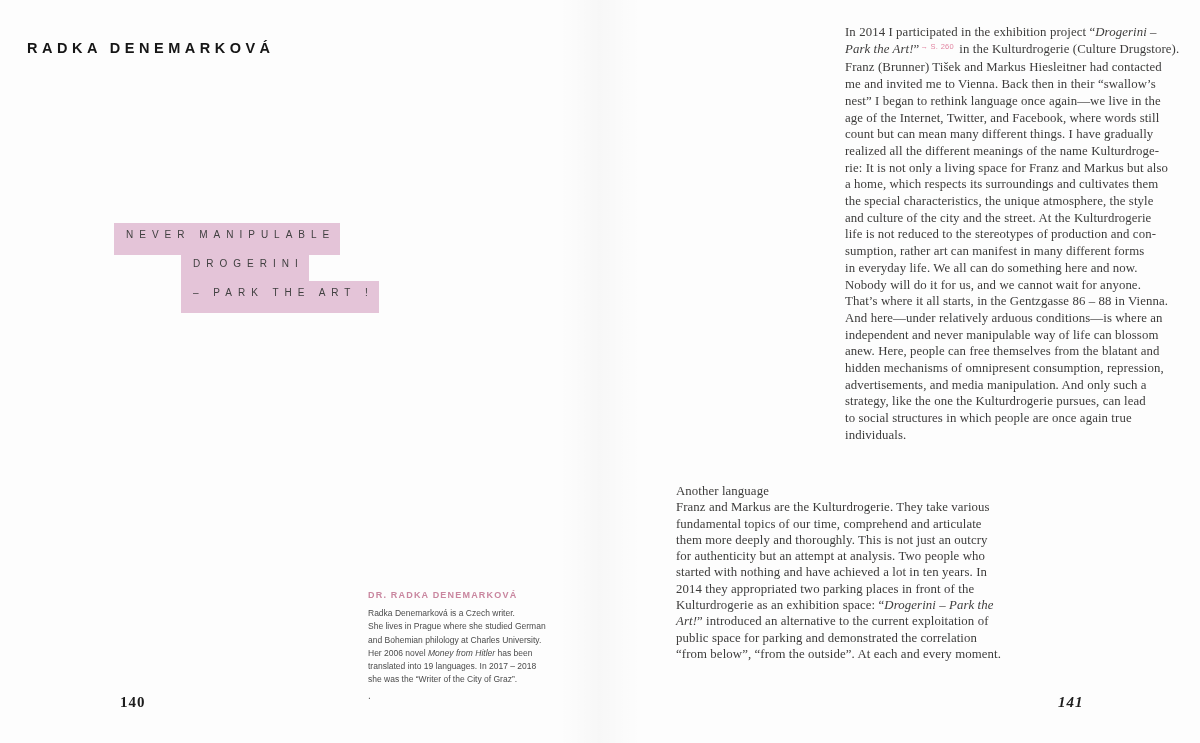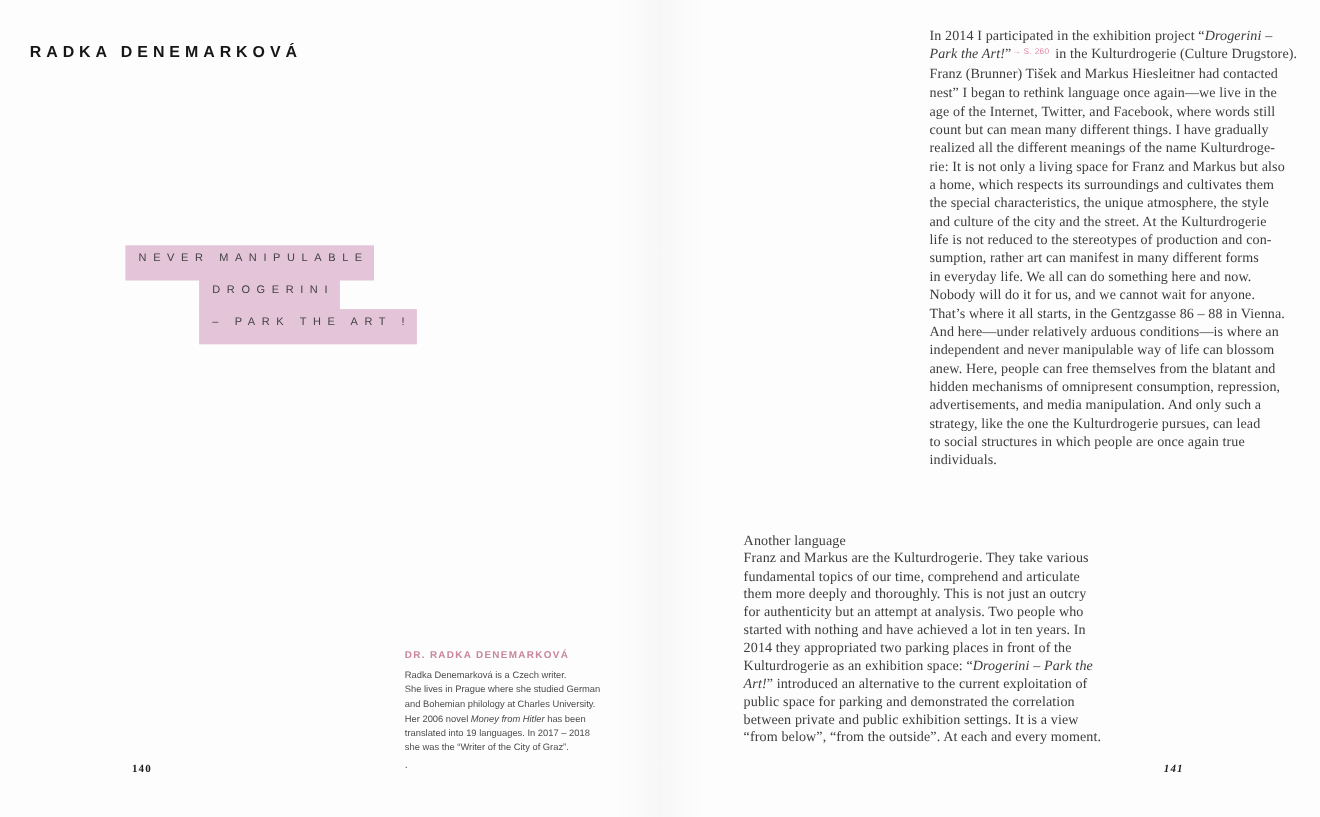--- a/index.html
+++ b/index.html
@@ -49,21 +49,21 @@
   .col .tline { white-space:nowrap; }
   .col1 { left:845px; top:24px; font-size:12.8px; line-height:16.7px; letter-spacing:0.1px; }
   .col2 { left:676px; top:483px; font-size:12.8px; line-height:16.3px; letter-spacing:0.1px; }
   .it { font-style:italic; }
   .supref {
     color:#e287a3; font-size:7.5px; letter-spacing:0.3px;
     position:relative; top:-4px; margin:0 2px 0 1px;
     font-family:"Liberation Sans", sans-serif;
   }
   .pagenum {
-    position:absolute; font-weight:bold; font-size:10px;
+    position:absolute; font-weight:bold; font-size:15px;
     letter-spacing:1px; color:#1d1d1d;
     font-family:"Liberation Serif", serif;
   }
   .pagenum-left  { left:120px; top:694px; }
   .pagenum-right { left:1058px; top:694px;font-style:italic; }
 </style>
 </head>
 <body>
 
 <div class="spread">
@@ -88,20 +88,21 @@
   </div>
 
   <div class="footnote-dot">.</div>
 
   <div class="pagenum pagenum-left">140</div>
 
   <div class="col col1">
       <div class="tline"><span>In 2014 I participated in the exhibition project “</span><span class="it">Drogerini –</span></div>
       <div class="tline"><span class="it">Park the Art!</span><span>”</span><span class="supref">→ S. 260</span><span> in the Kulturdrogerie (Culture Drugstore).</span></div>
       <div class="tline"><span>Franz (Brunner) Tišek and Markus Hiesleitner had contacted</span></div>
+      <div class="tline"><span>me and invited me to Vienna. Back then in their “swallow’s</span></div>
       <div class="tline"><span>nest” I began to rethink language once again—we live in the</span></div>
       <div class="tline"><span>age of the Internet, Twitter, and Facebook, where words still</span></div>
       <div class="tline"><span>count but can mean many different things. I have gradually</span></div>
       <div class="tline"><span>realized all the different meanings of the name Kulturdroge-</span></div>
       <div class="tline"><span>rie: It is not only a living space for Franz and Markus but also</span></div>
       <div class="tline"><span>a home, which respects its surroundings and cultivates them</span></div>
       <div class="tline"><span>the special characteristics, the unique atmosphere, the style</span></div>
       <div class="tline"><span>and culture of the city and the street. At the Kulturdrogerie</span></div>
       <div class="tline"><span>life is not reduced to the stereotypes of production and con-</span></div>
       <div class="tline"><span>sumption, rather art can manifest in many different forms</span></div>
@@ -122,18 +123,17 @@
       <div class="tline"><span>Another language</span></div>
       <div class="tline"><span>Franz and Markus are the Kulturdrogerie. They take various</span></div>
       <div class="tline"><span>fundamental topics of our time, comprehend and articulate</span></div>
       <div class="tline"><span>them more deeply and thoroughly. This is not just an outcry</span></div>
       <div class="tline"><span>for authenticity but an attempt at analysis. Two people who</span></div>
       <div class="tline"><span>started with nothing and have achieved a lot in ten years. In</span></div>
       <div class="tline"><span>2014 they appropriated two parking places in front of the</span></div>
       <div class="tline"><span>Kulturdrogerie as an exhibition space: “</span><span class="it">Drogerini – Park the</span></div>
       <div class="tline"><span class="it">Art!</span><span>” introduced an alternative to the current exploitation of</span></div>
       <div class="tline"><span>public space for parking and demonstrated the correlation</span></div>
-      <div class="tline"><span>between private and public exhibition settings. It is a view</span></div>
       <div class="tline"><span>“from below”, “from the outside”. At each and every moment.</span></div>
     </div>
 
   <div class="pagenum pagenum-right">141</div>
 </div>
 
 </body></html>

